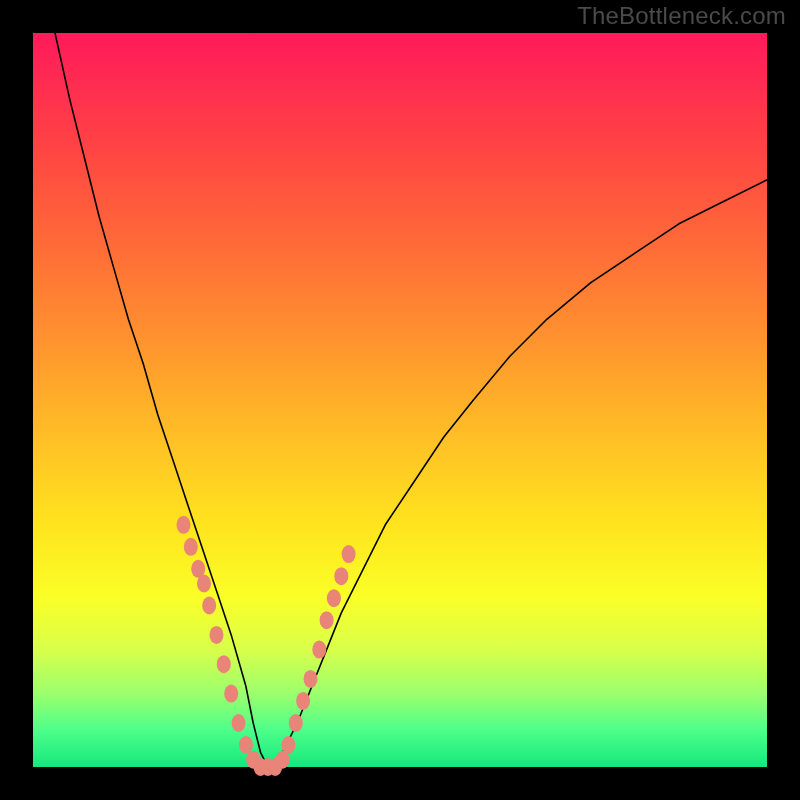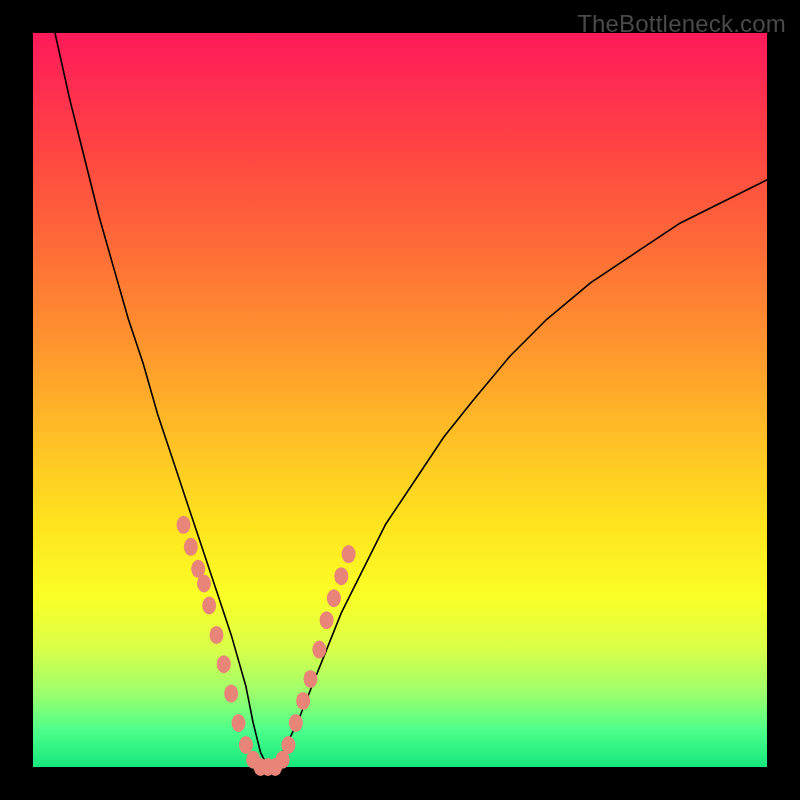--- a/index.html
+++ b/index.html
@@ -36,21 +36,21 @@
       #ffe41e 67%,
       #faff27 77%,
       #d8ff4a 84%,
       #9cff6d 90%,
       #4dff8a 95%,
       #16e77d 100%
     );
   }
   .watermark {
     position: absolute;
-    top: 10px;
+    top: 2px;
     right: 14px;
     color: #4a4a4a;
     font-size: 24px;
     letter-spacing: 0.2px;
     font-weight: 400;
     user-select: none;
     text-align: center;
   }
   svg.curve {
     position: absolute;

